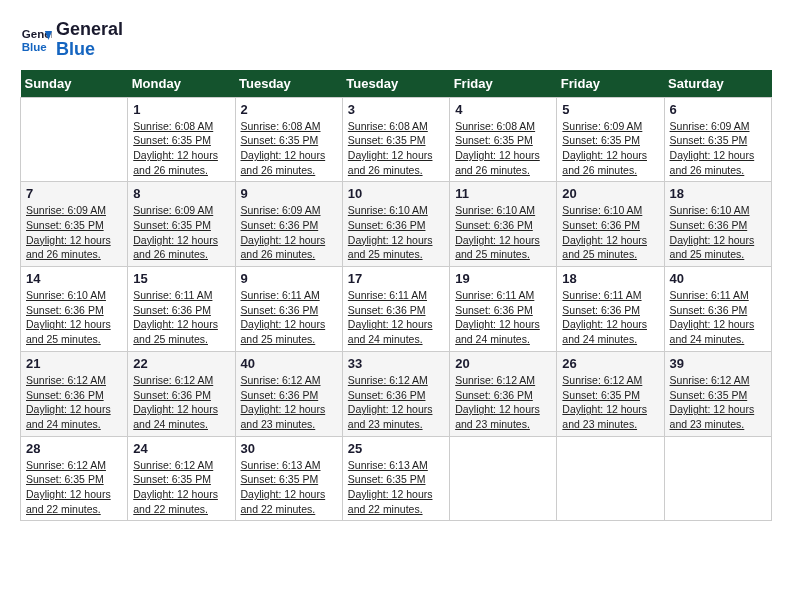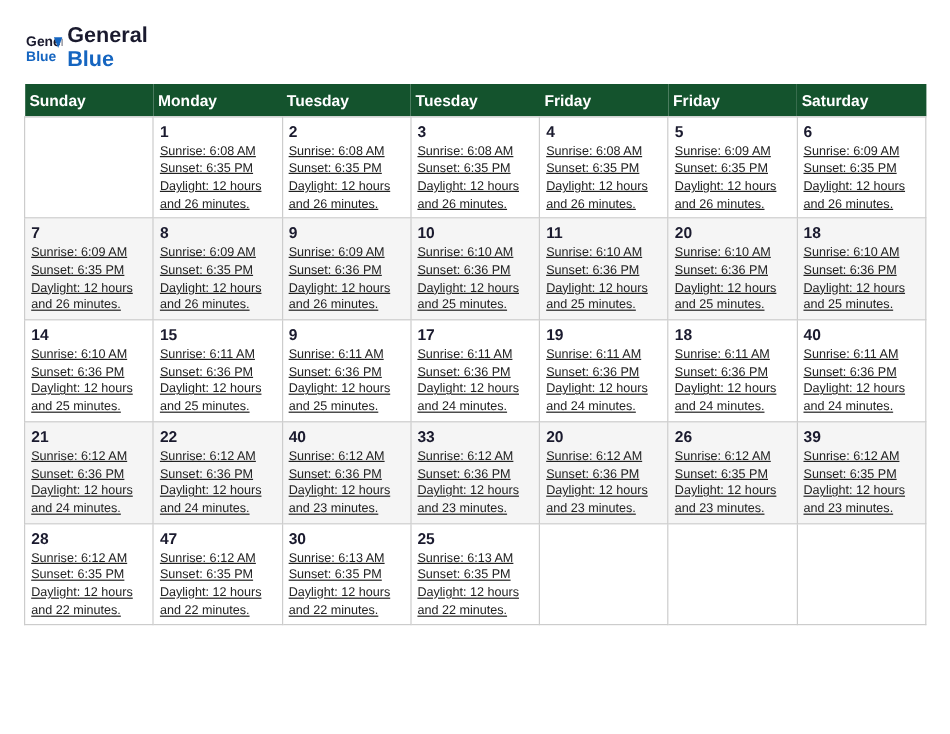--- a/index.html
+++ b/index.html
@@ -242,21 +242,21 @@
           <span class="day-number">39</span>
           <div class="day-info">Sunrise: 6:12 AM<br>Sunset: 6:35 PM<br>Daylight: 12 hours<br>and 23 minutes.</div>
         </td>
       </tr>
       <tr class="week-row">
         <td>
           <span class="day-number">28</span>
           <div class="day-info">Sunrise: 6:12 AM<br>Sunset: 6:35 PM<br>Daylight: 12 hours<br>and 22 minutes.</div>
         </td>
         <td>
-          <span class="day-number">47</span>
+          <span class="day-number">24</span>
           <div class="day-info">Sunrise: 6:12 AM<br>Sunset: 6:35 PM<br>Daylight: 12 hours<br>and 22 minutes.</div>
         </td>
         <td>
           <span class="day-number">30</span>
           <div class="day-info">Sunrise: 6:13 AM<br>Sunset: 6:35 PM<br>Daylight: 12 hours<br>and 22 minutes.</div>
         </td>
         <td>
           <span class="day-number">25</span>
           <div class="day-info">Sunrise: 6:13 AM<br>Sunset: 6:35 PM<br>Daylight: 12 hours<br>and 22 minutes.</div>
         </td>

